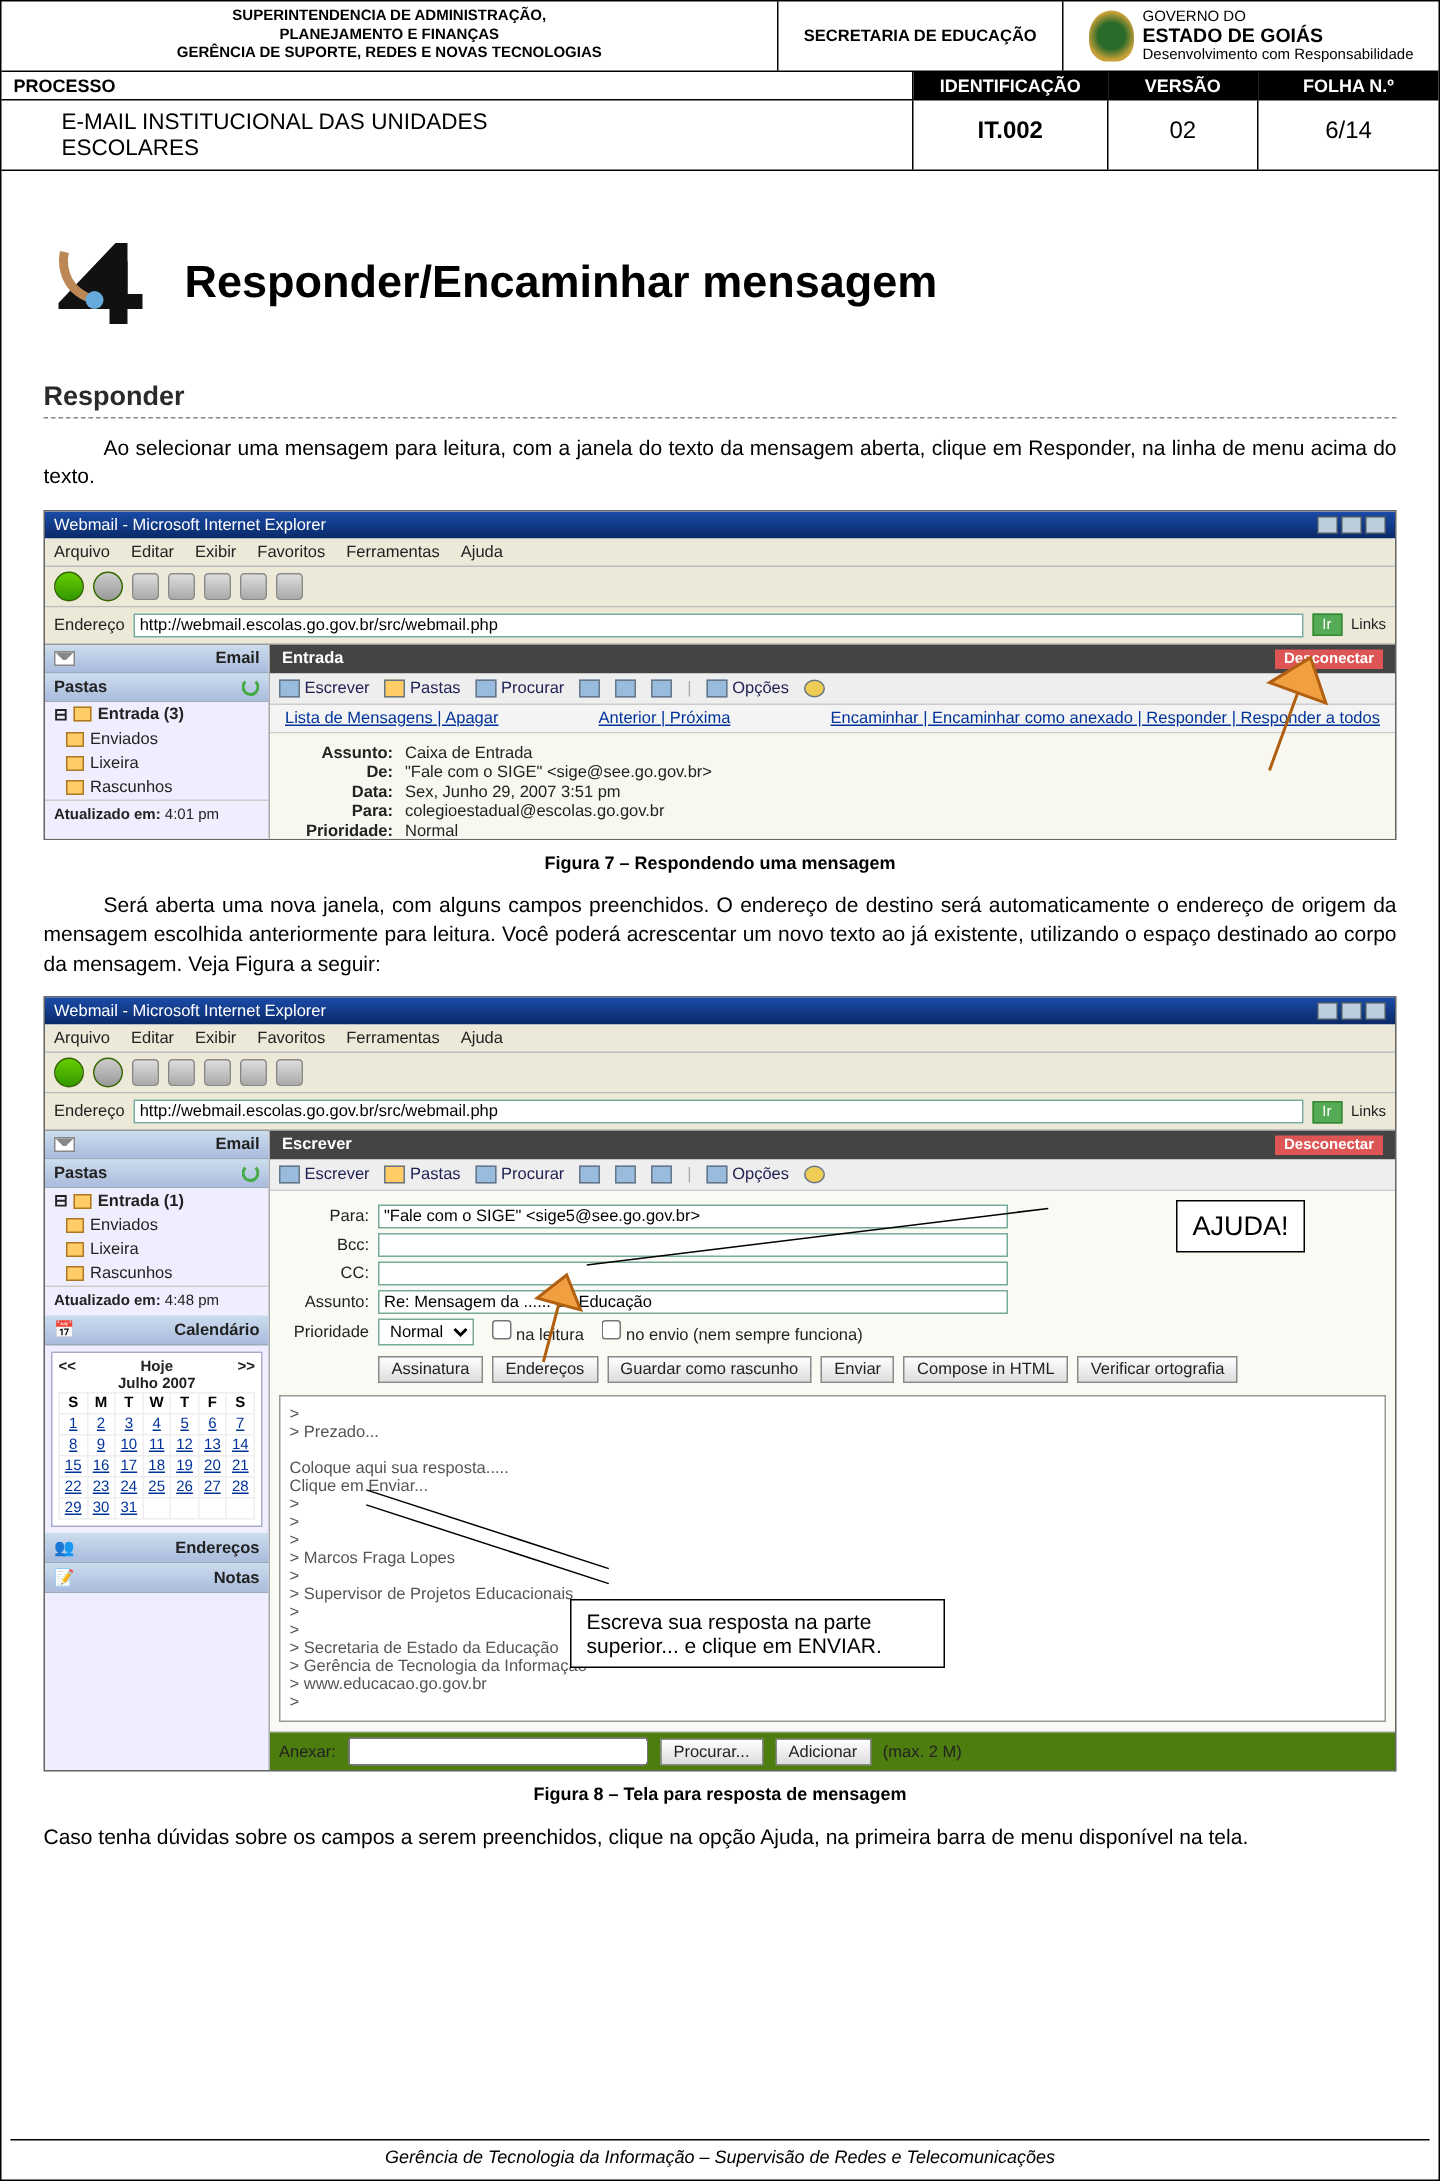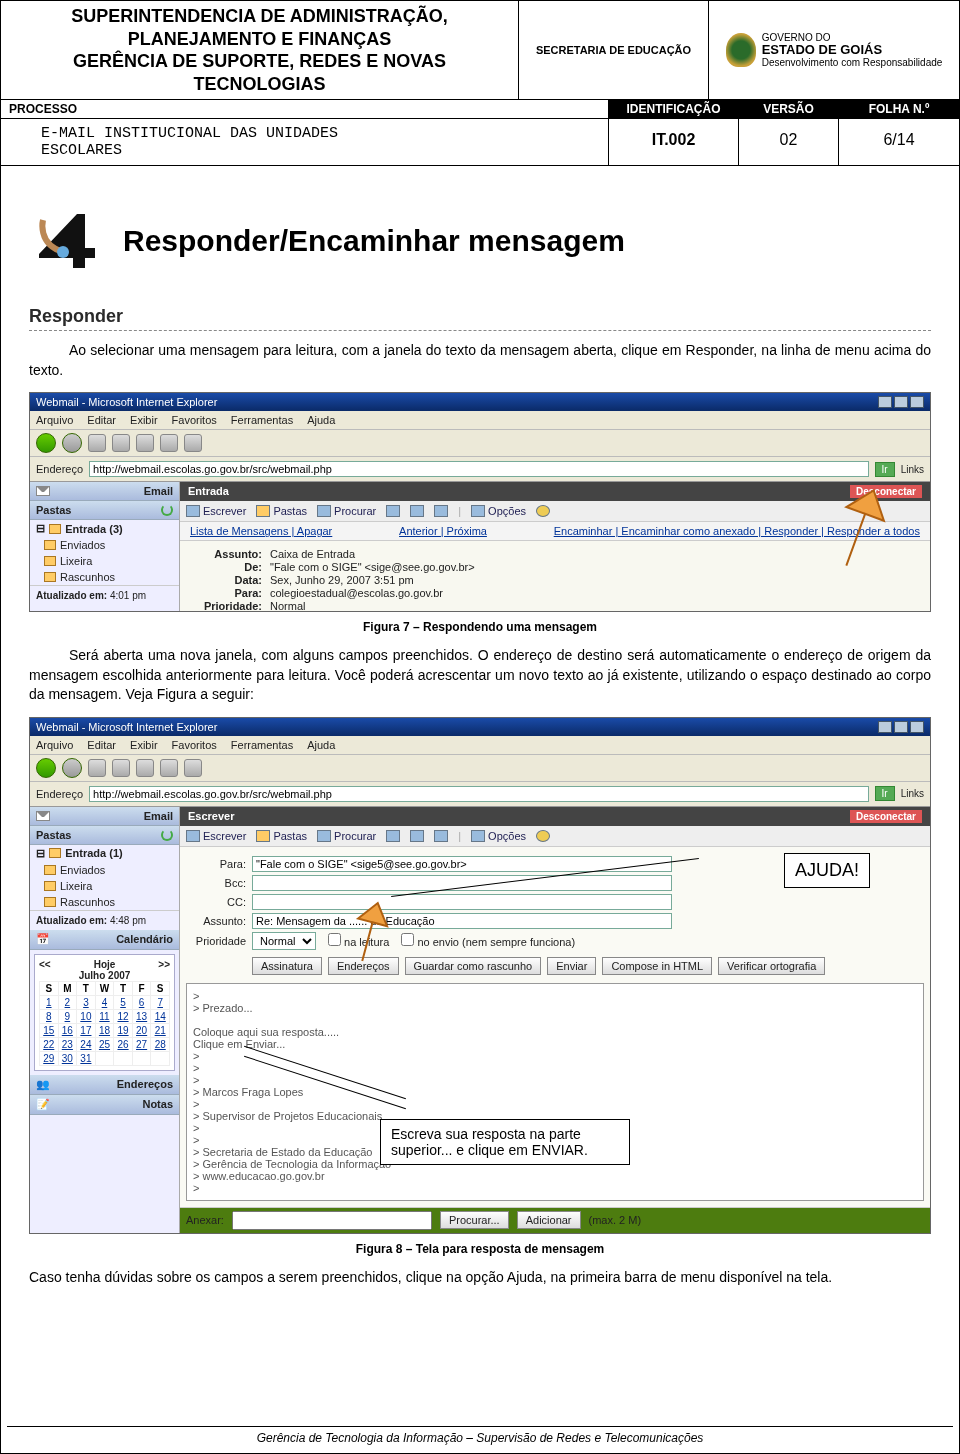--- a/index.html
+++ b/index.html
@@ -22,21 +22,21 @@
     border-bottom: 1px solid #000;
   }
   .hdr-top {
     display: flex;
   }
   .hdr-left {
     flex: 1;
     border-right: 1px solid #000;
     text-align: center;
     font-weight: bold;
-    font-size: 18px;
+    font-size: 10px;
     padding: 4px 6px;
     line-height: 1.25;
   }
   .hdr-mid {
     width: 190px;
     border-right: 1px solid #000;
     display: flex;
     align-items: center;
     justify-content: center;
     font-weight: bold;
@@ -85,21 +85,21 @@
   .hdr-row3 {
     display: flex;
     border-top: 1px solid #000;
   }
   .r3-left {
     flex: 1;
     border-right: 1px solid #000;
     padding: 6px 8px 6px 40px;
     font-size: 15px;
   }
-  .r3-left .line1 { font-variant: small-caps; font-family: Liberation Mono, monospace; }
+  .r3-left .line1 { font-variant: small-caps; }
   .r3-cell {
     border-right: 1px solid #000;
     text-align: center;
     font-size: 16px;
     padding: 12px 0;
   }
   .r3-cell.id { width: 130px; font-weight: bold; }
   .r3-cell.ver { width: 100px; }
   .r3-cell.fol { width: 120px; border-right: none; }
 

